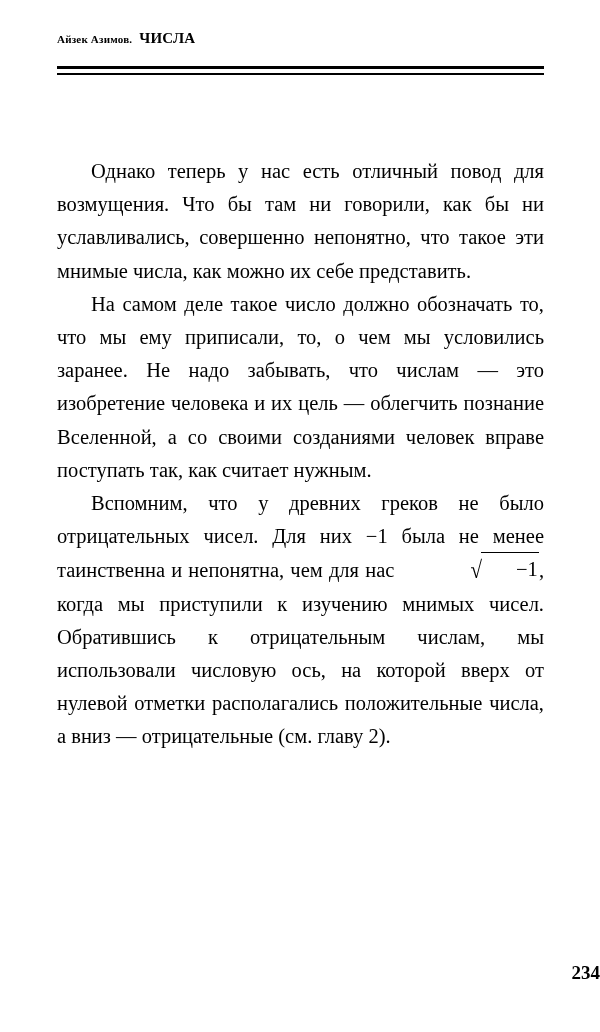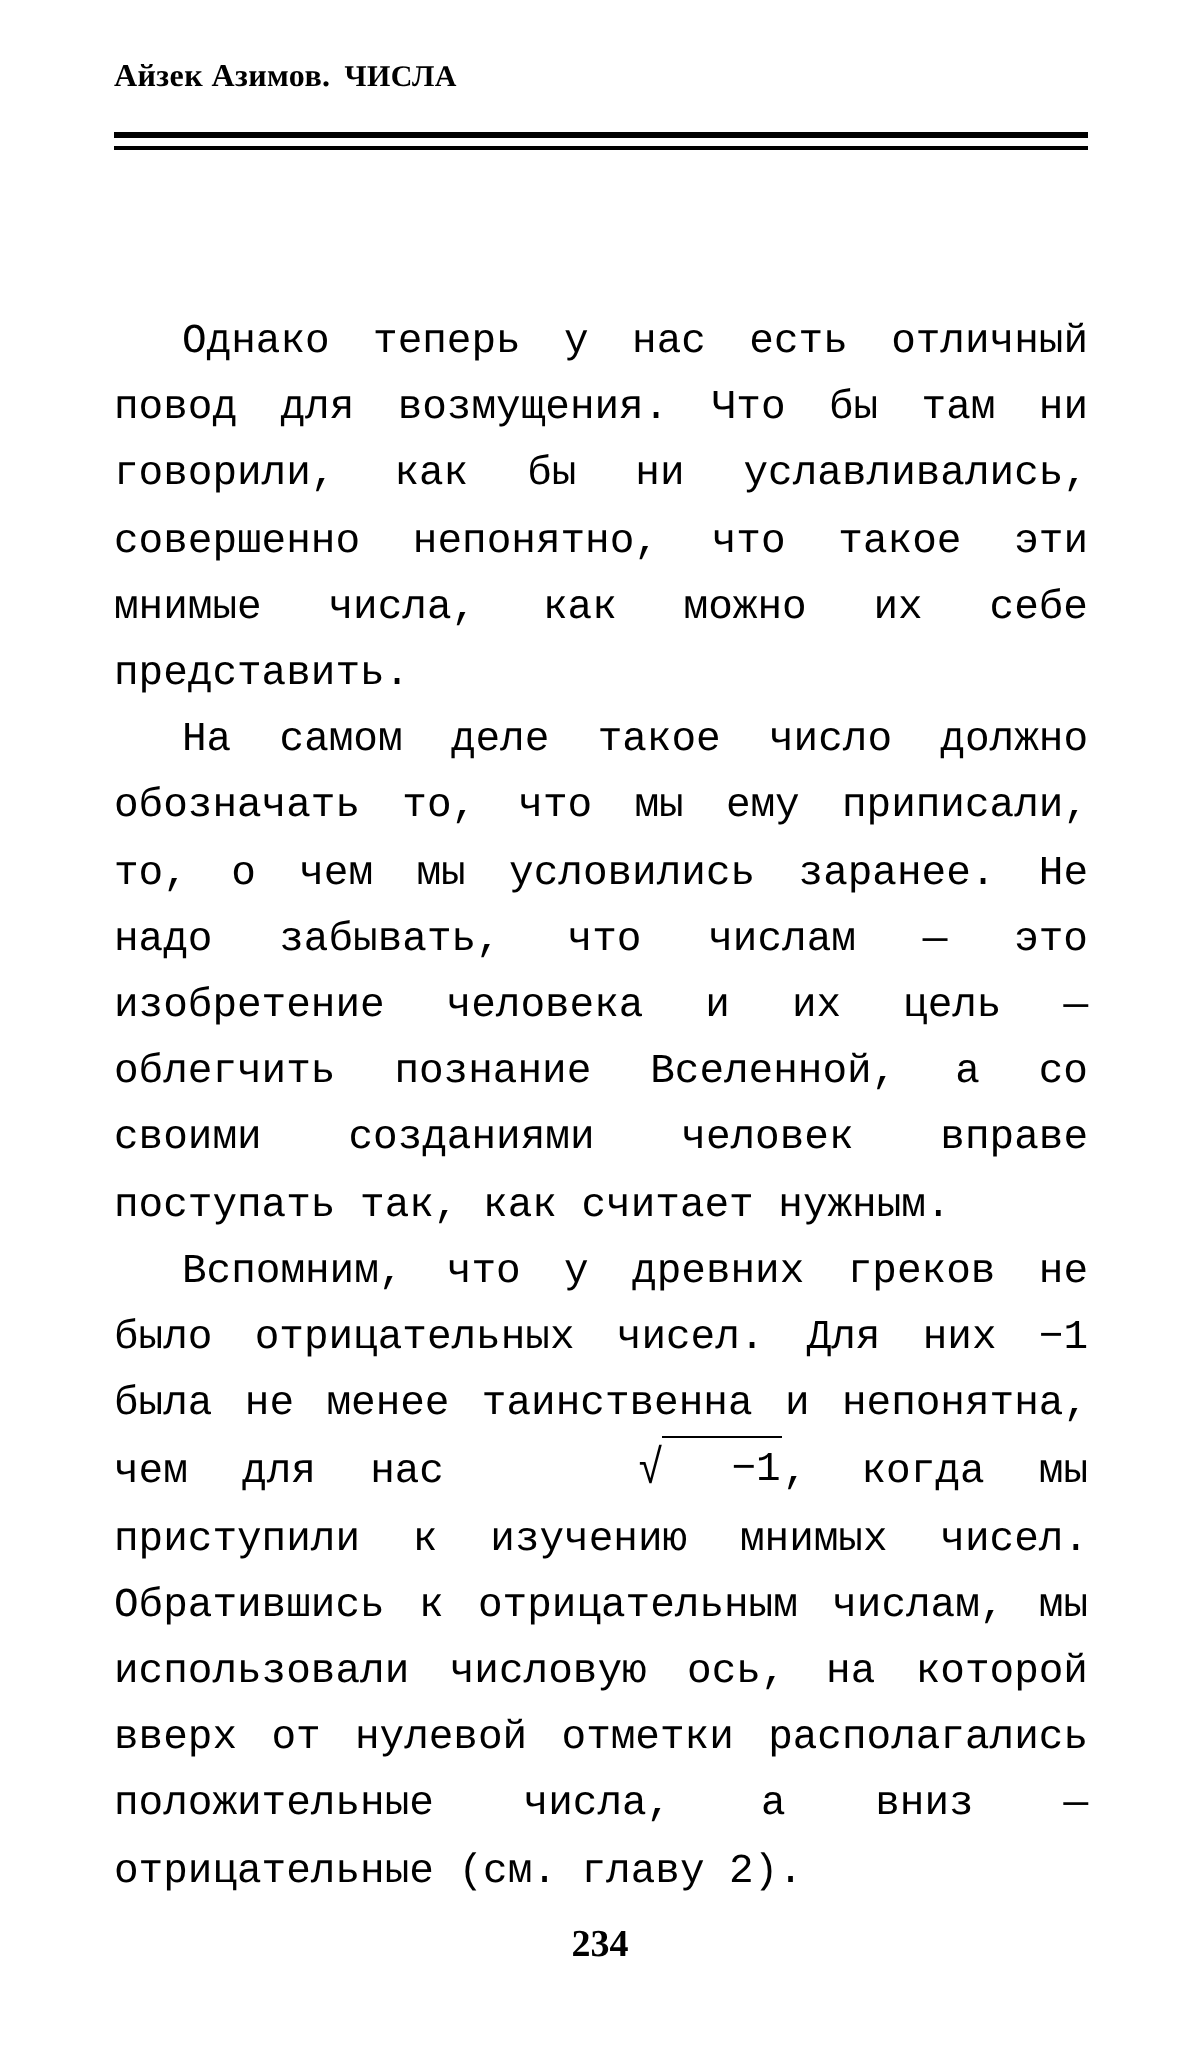--- a/index.html
+++ b/index.html
@@ -26,21 +26,21 @@
     position: absolute;
     left: 57px;
     top: 30px;
     font-family: "Liberation Serif", "DejaVu Serif", serif;
     font-weight: bold;
     font-size: 15px;
     letter-spacing: 0.2px;
     white-space: nowrap;
   }
   .running-head .author {
-    font-size: 16px;
+    font-size: 11px;
   }
   .running-head .title {
     font-size: 15px;
     margin-left: 7px;
     text-align: center;
   }
   .rule {
     position: absolute;
     left: 57px;
     width: 487px;
@@ -70,21 +70,20 @@
     top: 155px;
     width: 487px;
     font-size: 20.5px;
     line-height: 33.2px;
   }
   .body-text p {
     margin: 0;
     text-indent: 34px;
     text-align: justify;
     text-justify: inter-word;
-    font-family: Liberation Mono, monospace;
   }
   .sqrt {
     display: inline-block;
     position: relative;
     padding-left: 2px;
     white-space: nowrap;
   }
   .sqrt .radical {
     font-size: 21px;
     display: inline-block;
@@ -96,21 +95,21 @@
     padding: 0 1px 0 1px;
     margin-left: -1px;
     position: relative;
     top: -1px;
   }
   .folio {
     position: absolute;
     left: 0;
     top: 962px;
     width: 600px;
-    text-align: center;
+    text-align: right;
     font-weight: bold;
     font-size: 19px;
   }
 </style>
 </head>
 <body>
 
 <div class="page">
 
   <div class="running-head">

